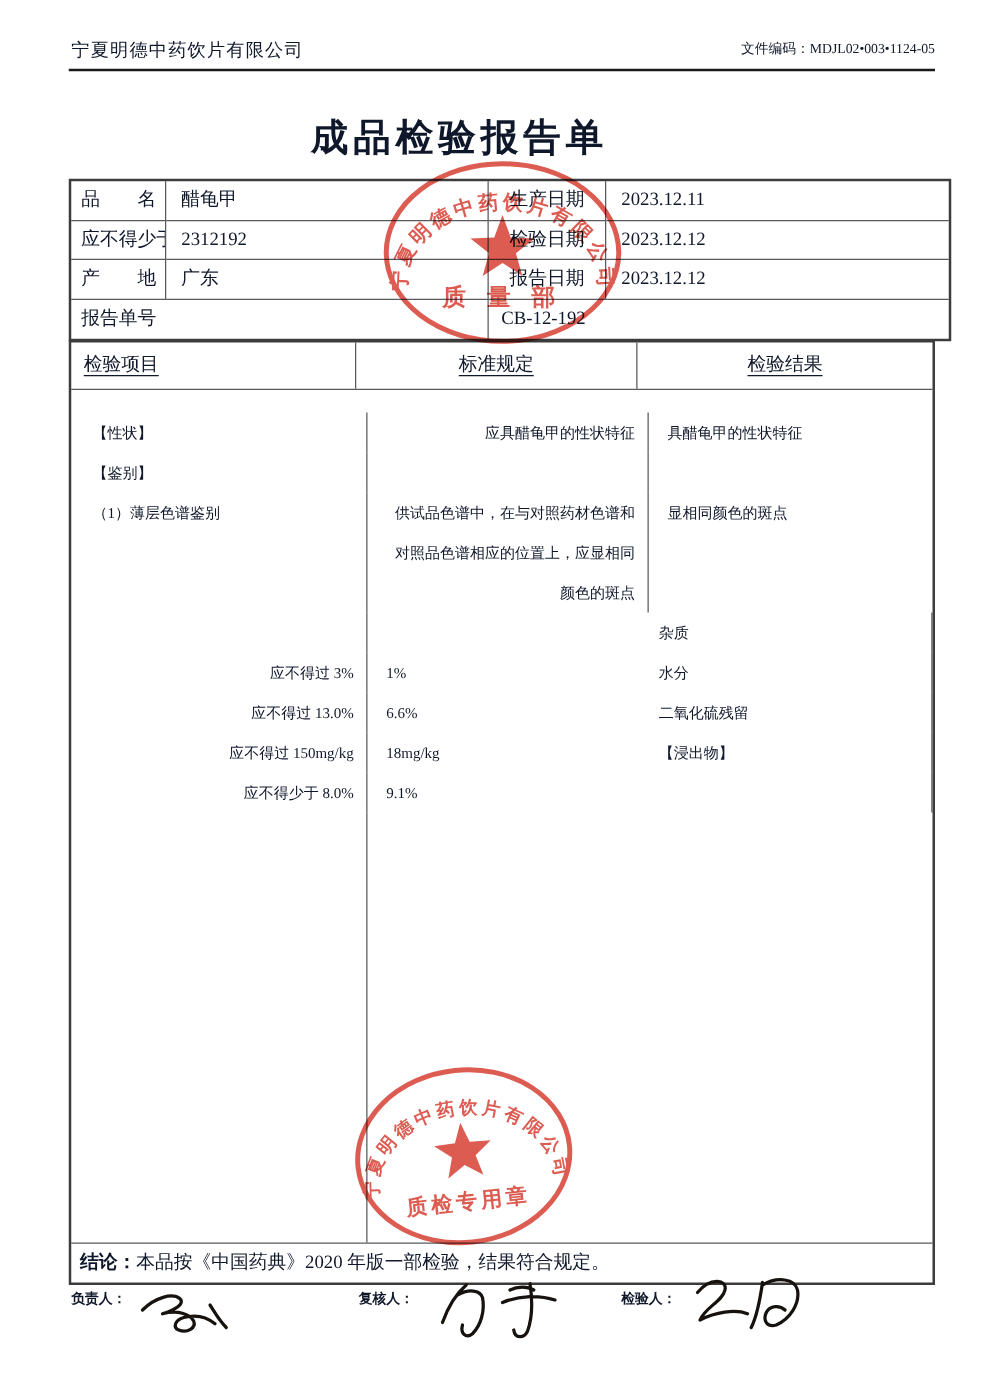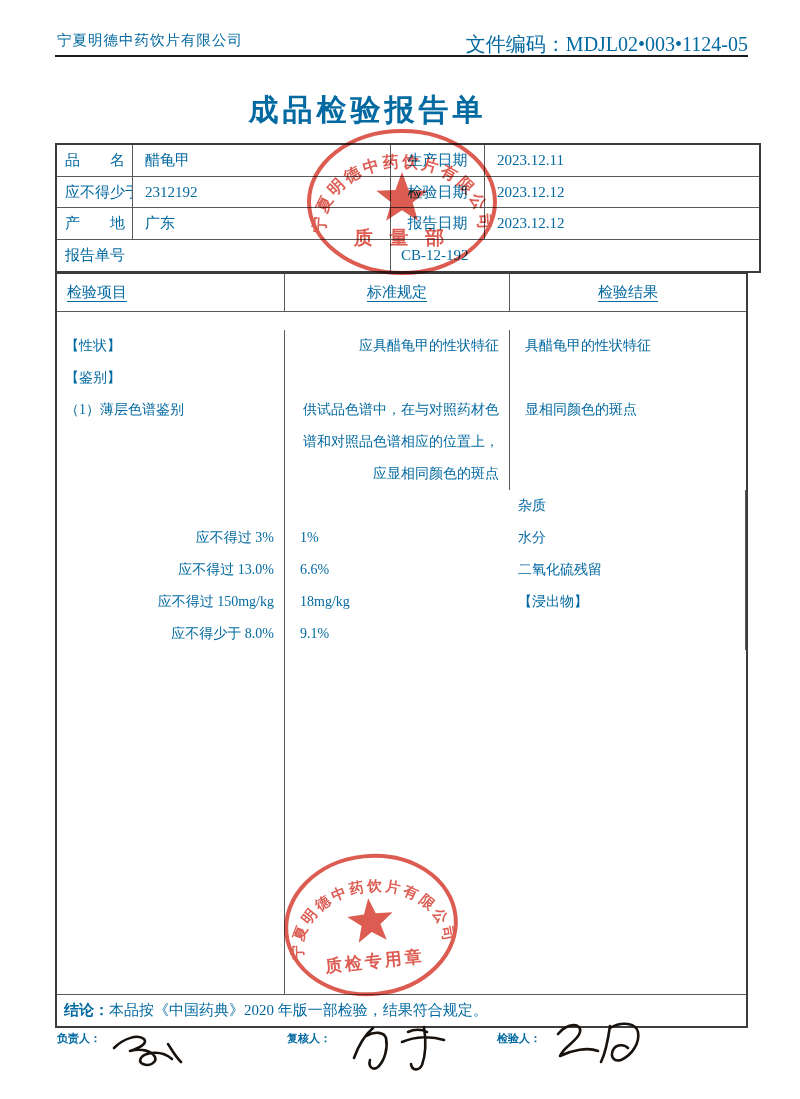--- a/index.html
+++ b/index.html
@@ -1,23 +1,23 @@
 <!DOCTYPE html>
 <html><head>
 <meta charset="utf-8">
 <style>
   * { margin:0; padding:0; box-sizing:border-box; }
   html,body { background:#fff; }
   .page {
     position:relative; width:800px; height:1099px; background:#ffffff;
-    font-family:"Liberation Serif","DejaVu Serif",serif; color:#0369a1; overflow:hidden;
+    font-family:"Liberation Serif","DejaVu Serif",serif; color:#0f172a; overflow:hidden;
   }
   
   .company { position:absolute; left:57px; top:31px; font-size:14.5px; letter-spacing:1px; }
-  .doccode { position:absolute; right:52px; top:31px; font-size:20px; }
+  .doccode { position:absolute; right:52px; top:31px; font-size:11px; }
   .hdr-rule { position:absolute; left:55px; top:55px; width:693px; height:2px; background:#1a1a1a; }
   
   .title {
     position:absolute; left:0; top:90px; width:735px; text-align:center;
     font-family:"Liberation Sans","DejaVu Sans",sans-serif;
     font-size:30px; font-weight:bold; letter-spacing:4px;
   }
   
   .info {
     position:absolute; left:55px; top:143px; width:706px;
@@ -35,21 +35,21 @@
   
   .main { position:absolute; left:55px; top:272px; width:693px; border:2px solid #3c3c3c; background:transparent; }
   .thead { display:grid; grid-template-columns:228px 225px 1fr; height:38px; border-bottom:1px solid #5a5a5a; font-size:15px; }
   .thead > div { line-height:37px; border-right:1px solid #5a5a5a; text-align:center; }
   .thead > div:last-child { border-right:none; }
   .thead > div:first-child { text-align:left; padding-left:10px; }
   .thead span { text-decoration:underline; text-underline-offset:4px; }
   .tbody {
     display:grid; grid-template-columns:228px 225px 1fr;
     grid-template-rows:32px 32px auto 32px 32px 32px 32px 32px 1fr;
-    height:682px; padding-top:18px; font-size:14px;
+    height:682px; padding-top:18px; font-size:12px;margin-left:9px;
   }
   .tbody > div { line-height:32px; }
   .bc1 { border-right:1px solid #5a5a5a; padding-left:8px; }
   .bc2 { border-right:1px solid #5a5a5a; padding:0 10px 0 11px;text-align:right; }
   .bc3 { padding-left:15px; }
   .concl { display:block; height:32px; border-top:1px solid #5a5a5a; line-height:30px; font-size:15px; padding-left:7px; white-space:nowrap; }
   .concl .clabel { font-weight:bold; }
   
   .sig-label { position:absolute; top:1031px; font-size:11px; font-weight:bold; }
   .sig-svg { position:absolute; }

